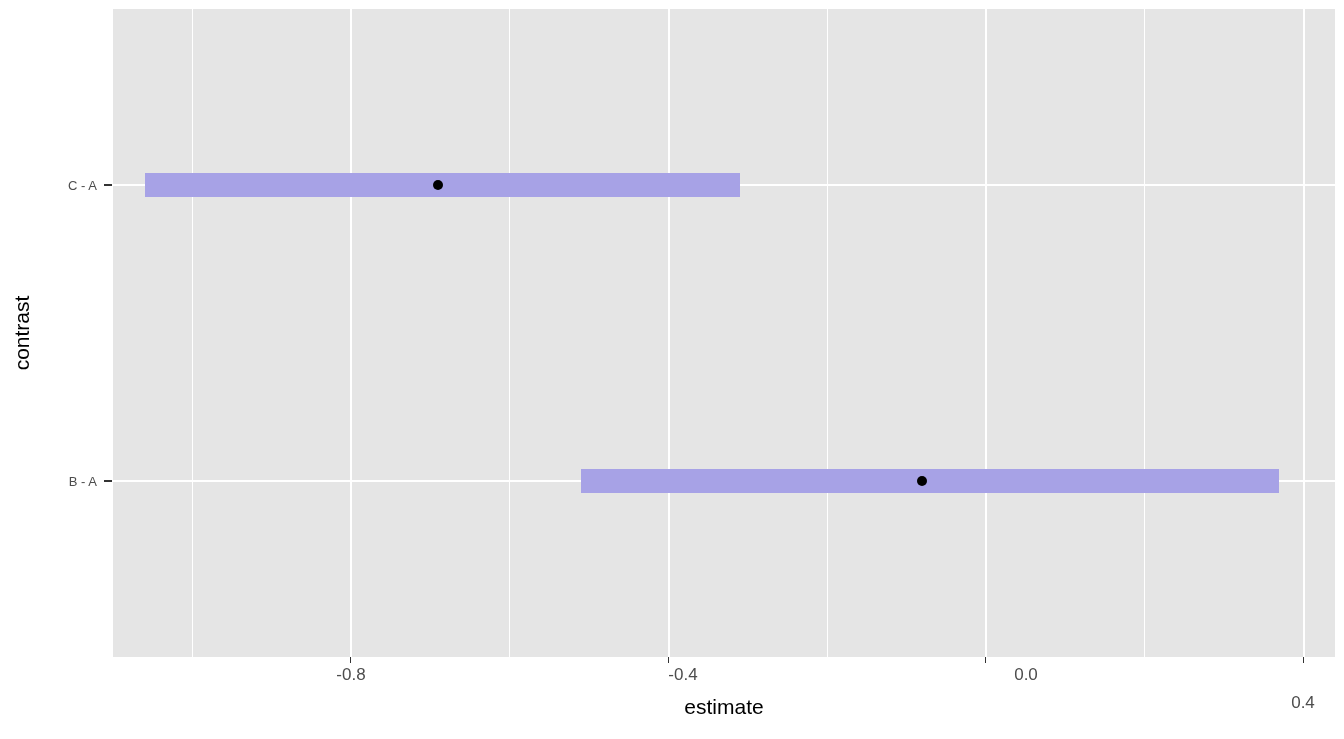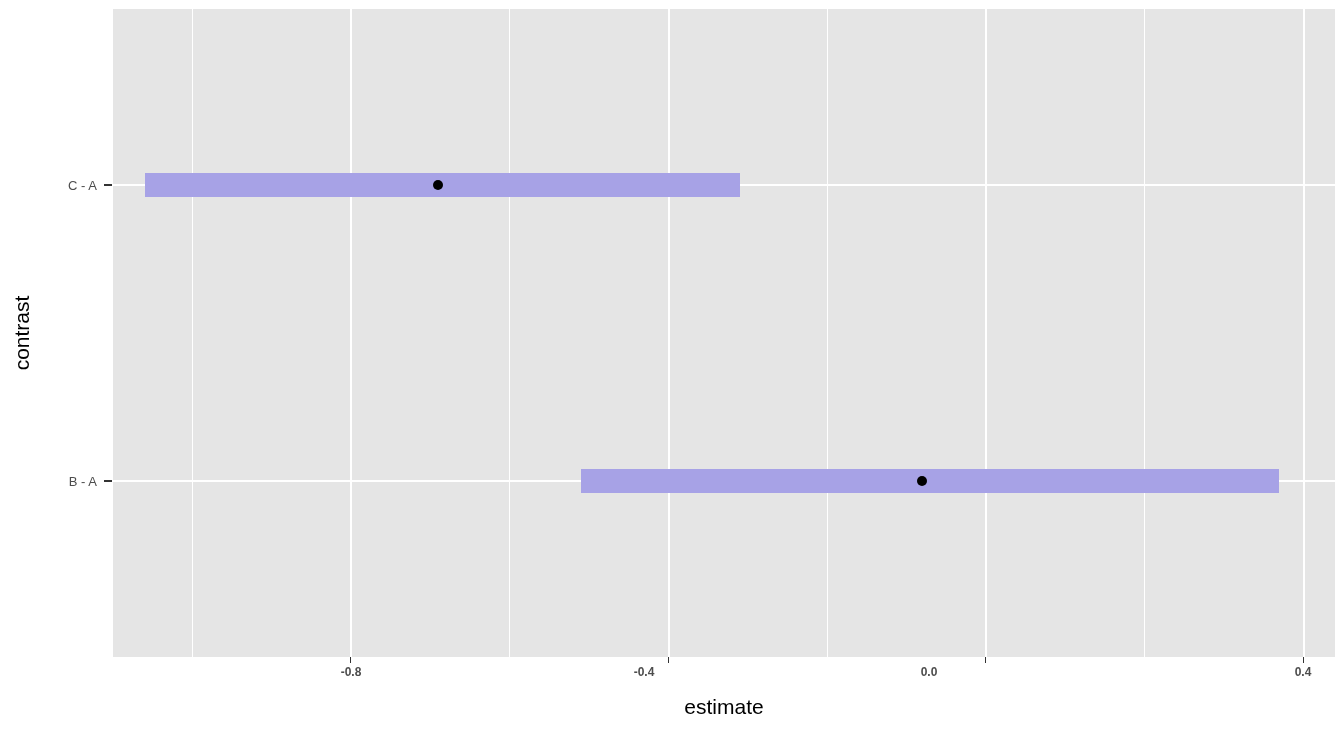--- a/index.html
+++ b/index.html
@@ -58,24 +58,23 @@
       position: absolute;
       width: 10px;
       height: 10px;
       background: #000000;
       border-radius: 50%;
       transform: translate(-50%, -50%);
     }
     .x-tick-label {
       position: absolute;
       top: 665px;
-      font-size: 12px;
+      font-size: 17px;
       color: #4d4d4d;
       transform: translateX(-50%);
-      font-weight: bold;
     }
     .x-tick {
       position: absolute;
       top: 657px;
       width: 1px;
       height: 6px;
       background: #333333;
     }
     .y-tick-label {
       position: absolute;
@@ -134,23 +133,23 @@
     <div class="point" style="left:325px; top:176px;"></div>
     <div class="point" style="left:809px; top:472px;"></div>
   </div>
 
   <div class="x-tick" style="left:350px;"></div>
   <div class="x-tick" style="left:668px;"></div>
   <div class="x-tick" style="left:985px;"></div>
   <div class="x-tick" style="left:1303px;"></div>
 
   <div class="x-tick-label" style="left:351px;">-0.8</div>
-  <div class="x-tick-label" style="left:644px;">-0.4</div>
-  <div class="x-tick-label" style="left:929px;">0.0</div>
-  <div class="x-tick-label" style="left:1303px;">0.4</div>
+  <div class="x-tick-label" style="left:683px;">-0.4</div>
+  <div class="x-tick-label" style="left:1026px;">0.0</div>
+  <div class="x-tick-label" style="left:1303px;margin-top:28px;">0.4</div>
 
   <div class="y-tick-dash" style="left:104px; top:480px;"></div>
   <div class="y-tick-dash" style="left:104px; top:184px;"></div>
 
   <div class="y-tick-label" style="top:481px;">B - A</div>
   <div class="y-tick-label" style="top:185px;">C - A</div>
 
   <div class="x-axis-title" style="left:724px;text-align:right;">estimate</div>
   <div class="y-axis-title" style="top:333px;">contrast</div>
 </div>

